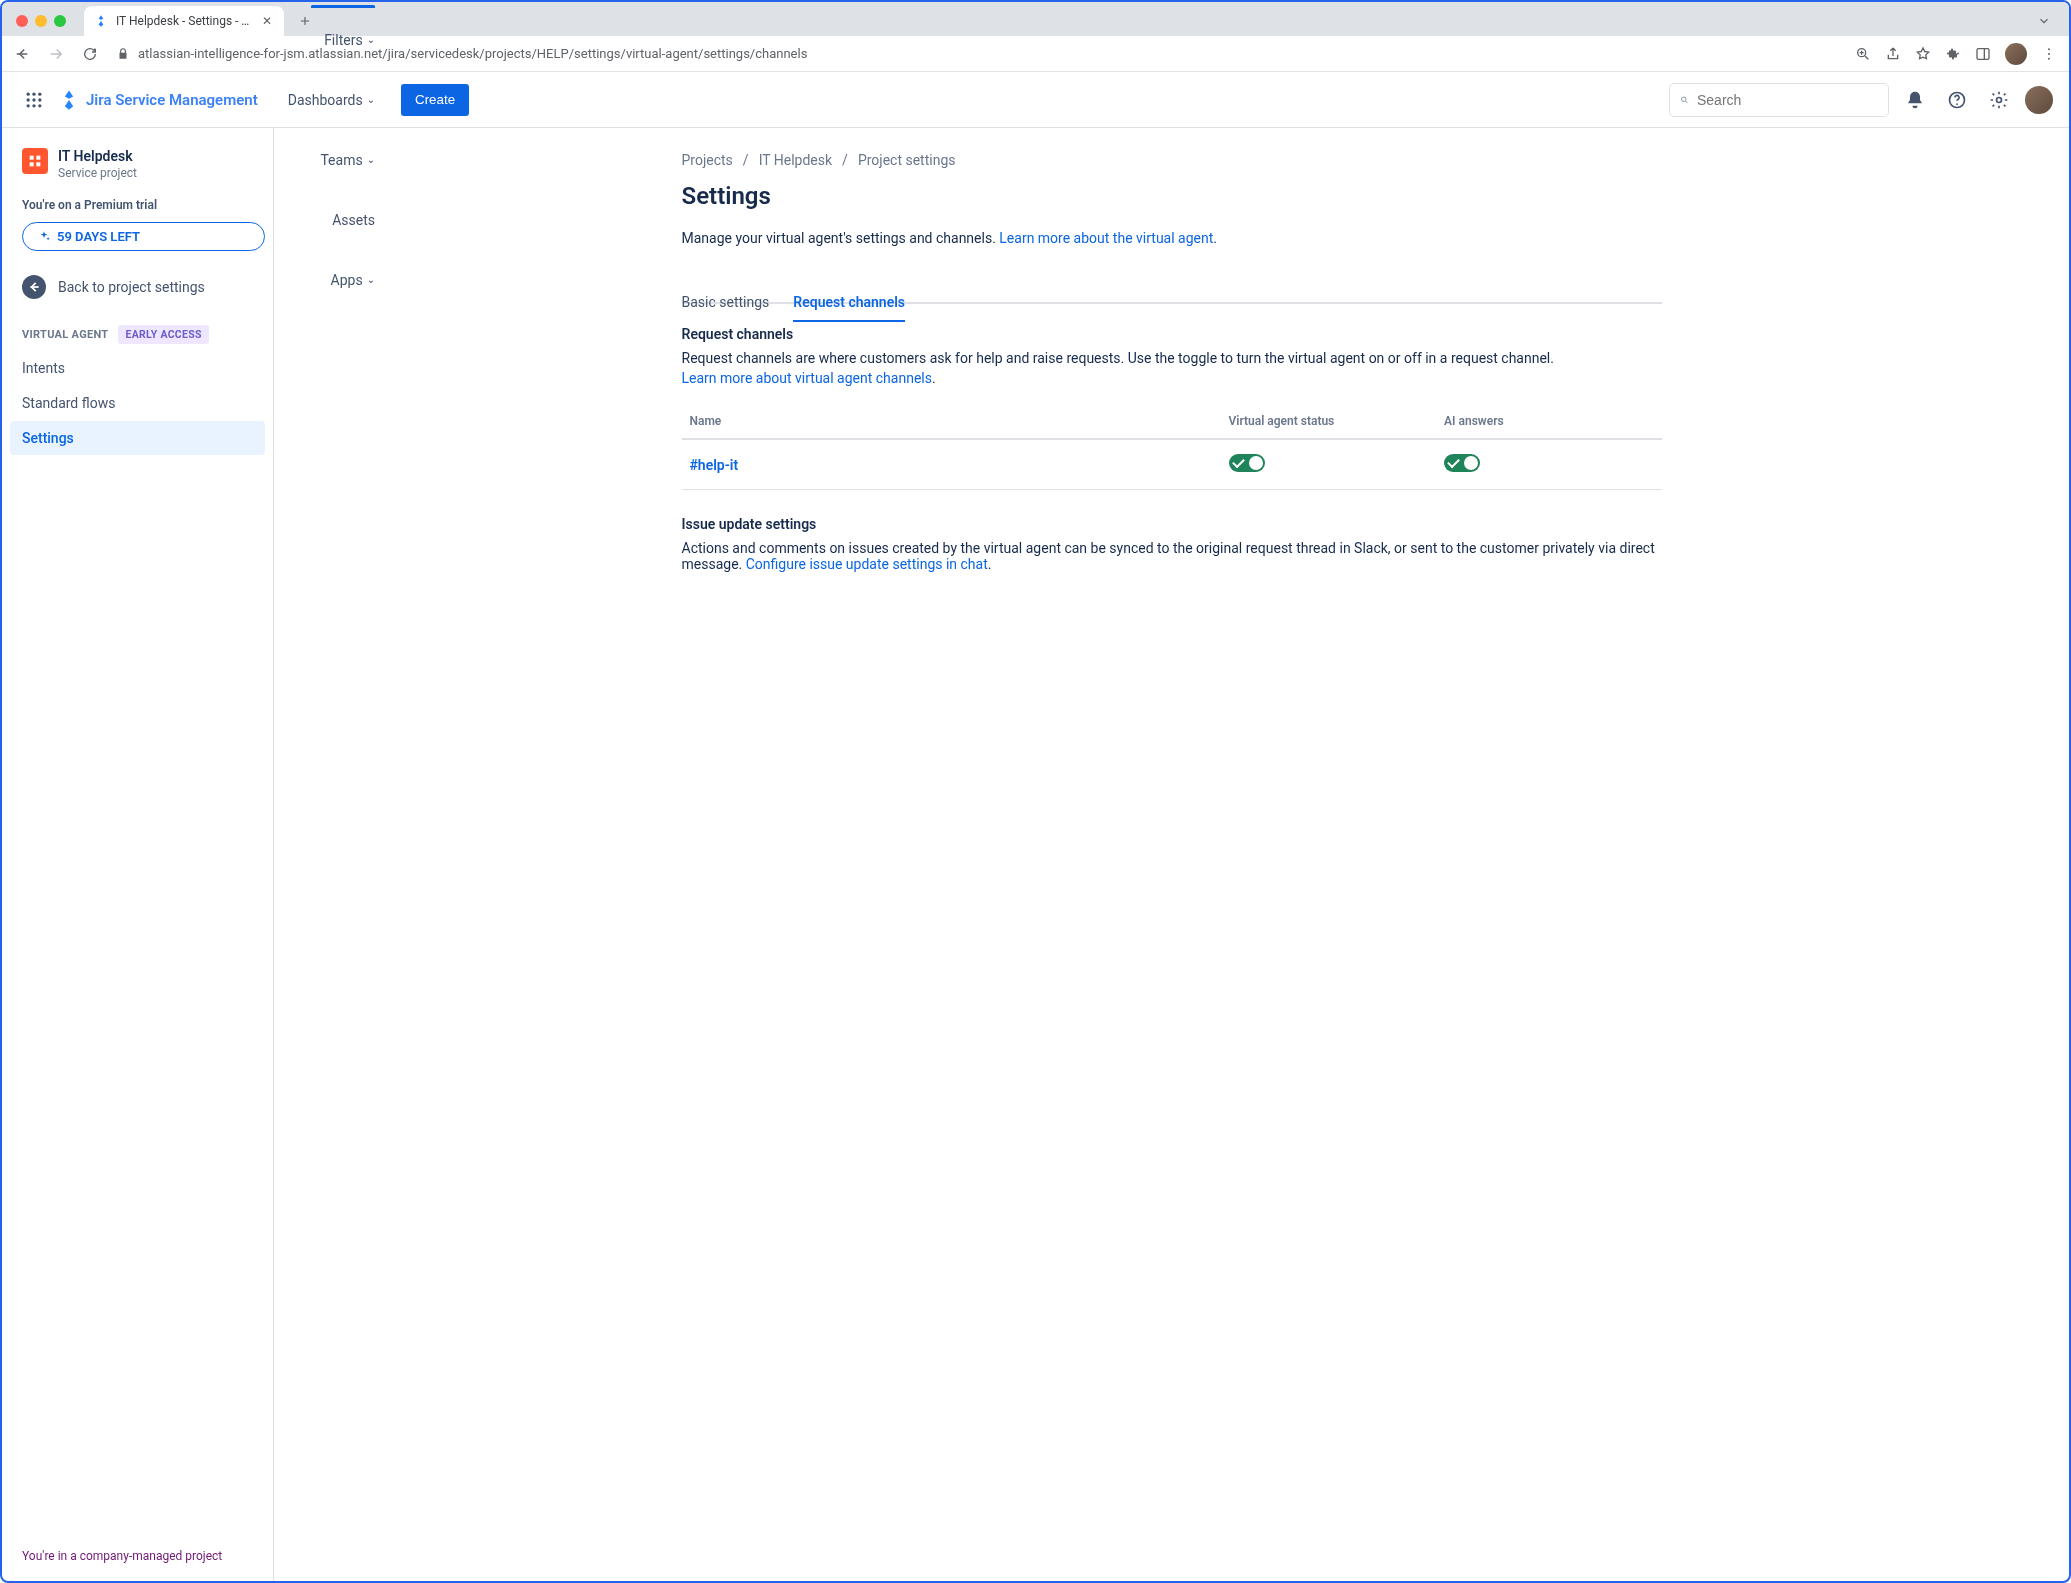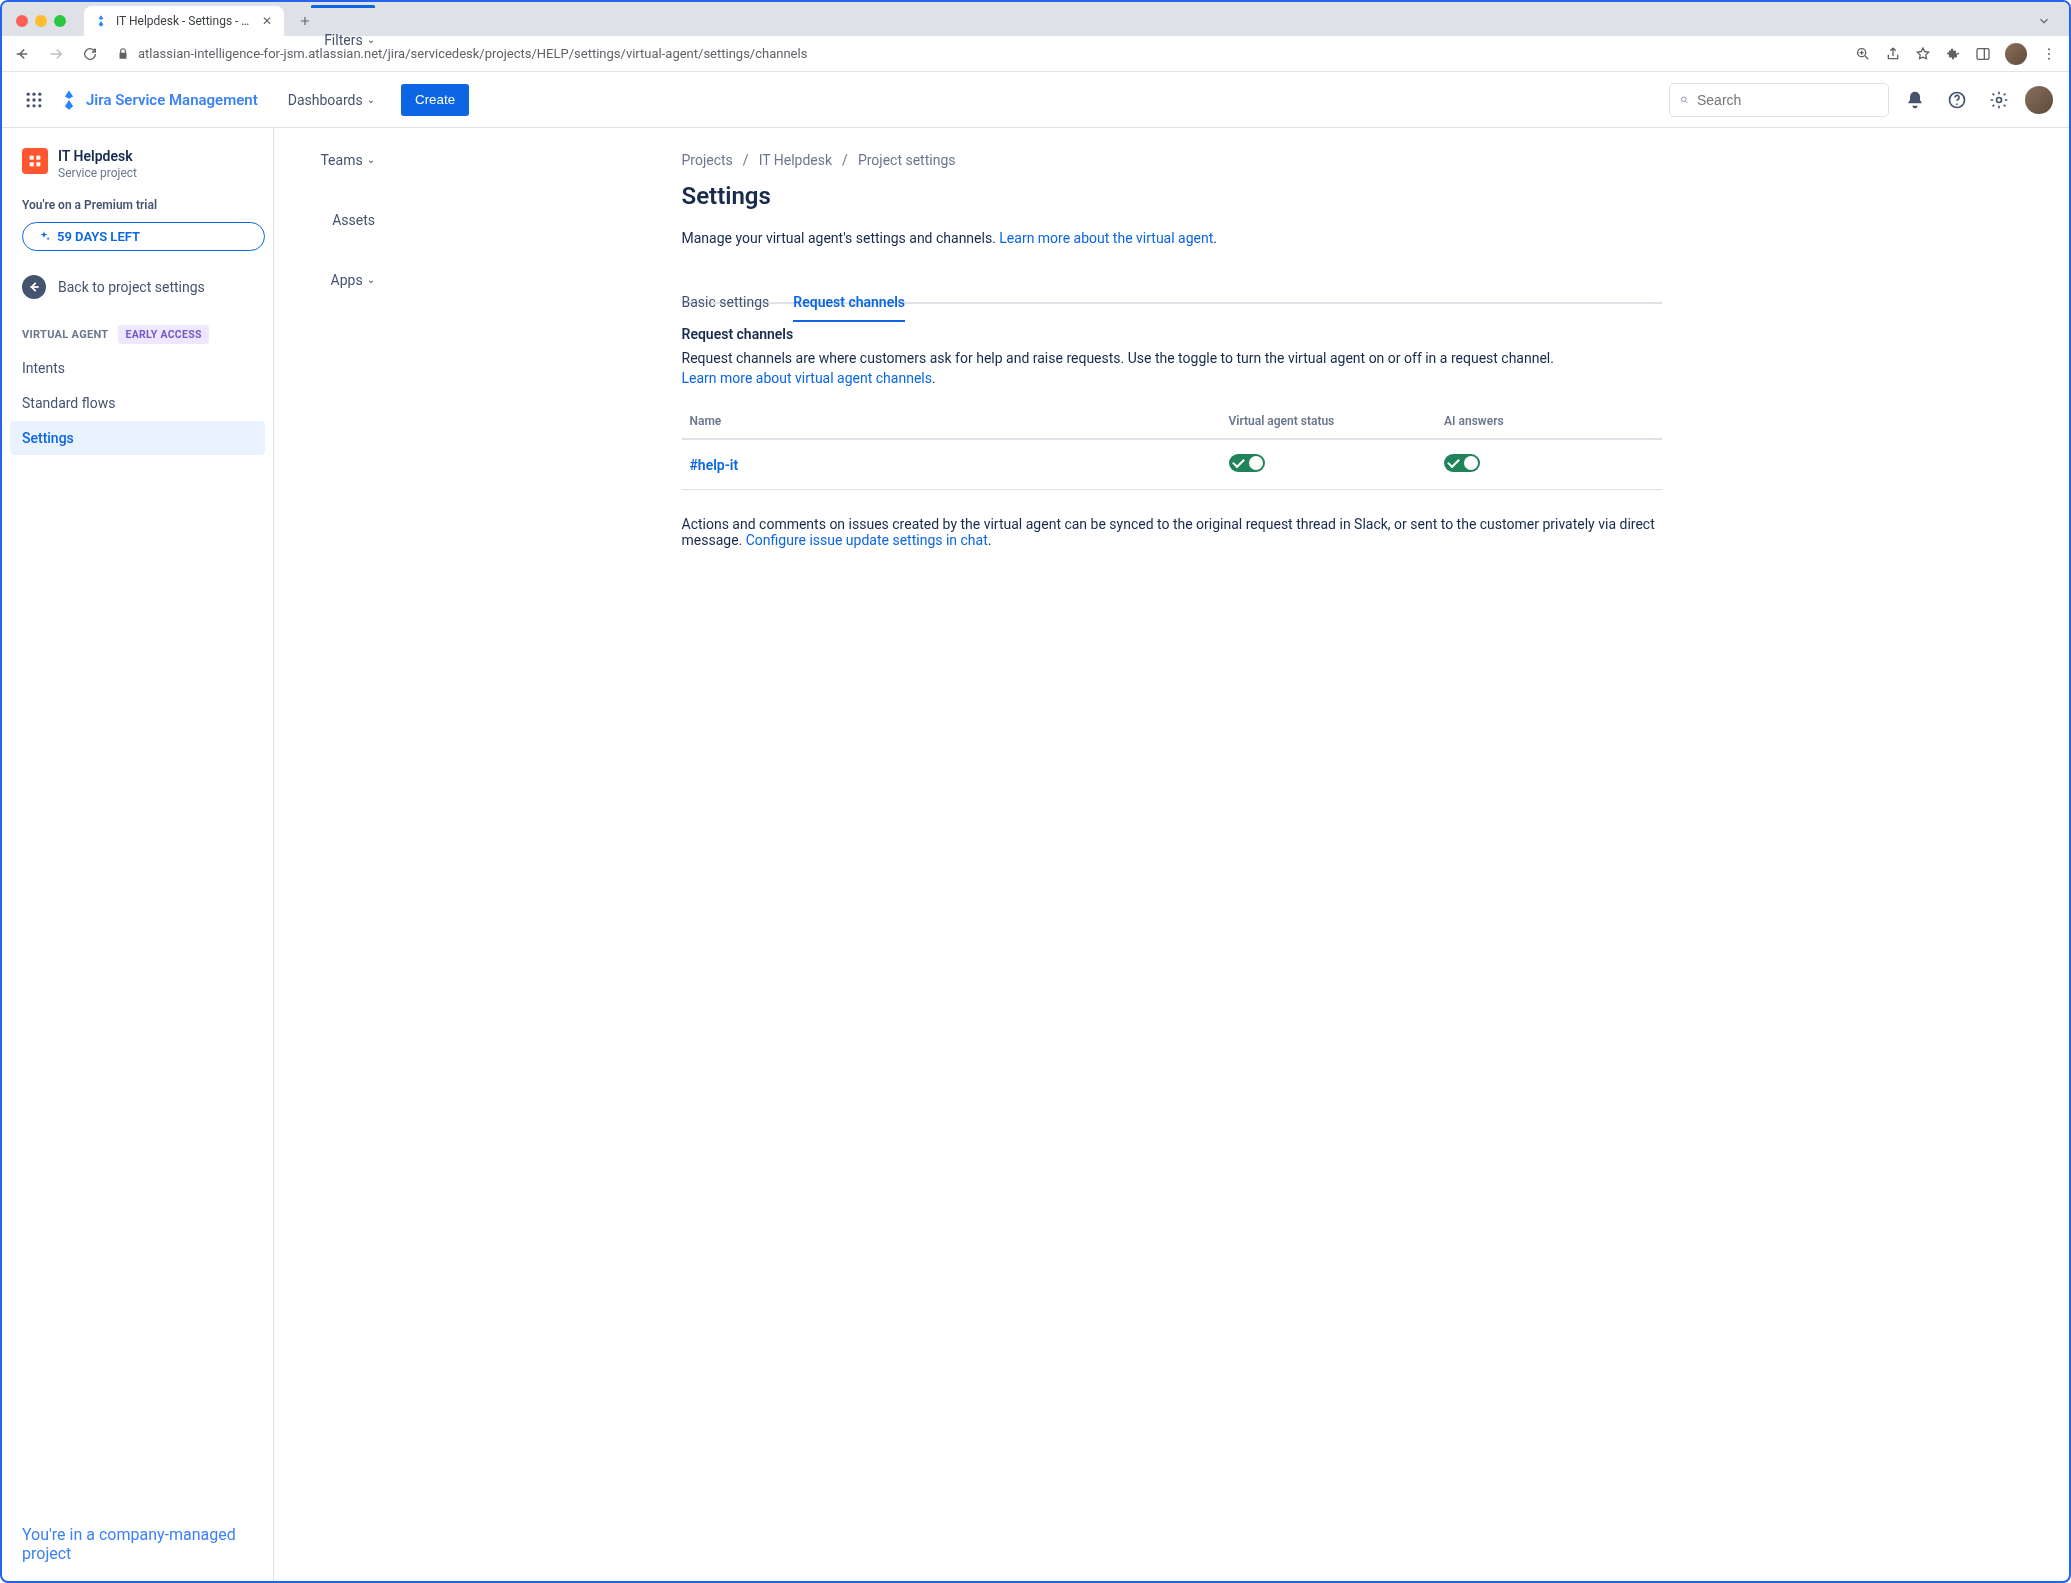--- a/index.html
+++ b/index.html
@@ -57,21 +57,21 @@
   .trial-line { font-size: 12px; color: #44546f; padding: 8px 12px 6px 12px; font-weight: 600; }
   .trial-pill { display: inline-flex; align-items: center; gap: 6px; border: 1px solid #0c66e4; color: #0c66e4; border-radius: 18px; padding: 6px 14px; margin: 4px 0 16px 12px; font-size: 13px; font-weight: 600; cursor: pointer; }
   .back-row { display: flex; align-items: center; gap: 12px; padding: 8px 12px; cursor: pointer; color: #44546f; }
   .back-circle { width: 24px; height: 24px; border-radius: 50%; background: #44546f; display:flex; align-items:center; justify-content:center; color:#fff; }
 
   .section-row { display: flex; align-items: center; gap: 10px; padding: 18px 12px 6px 12px; }
   .section-label { font-size: 11px; font-weight: 700; color: #6b778c; letter-spacing: 0.3px; }
   .badge-ea { background: #efe6ff; color: #6e5dc6; font-size: 10.5px; font-weight: 700; padding: 3px 7px; border-radius: 3px; letter-spacing: 0.3px; }
   .side-item { padding: 9px 12px; border-radius: 4px; cursor: pointer; color: #44546f; margin: 1px 0; }
   .side-item.selected { background: #e9f2ff; color: #0c66e4; font-weight: 500; }
-  .sidebar-footer { margin-top: auto; font-size: 16px; color: #3b82f6; padding: 10px 12px; }
+  .sidebar-footer { margin-top: auto; font-size: 12px; color: #701a75; padding: 10px 12px; }
 
   
   .main { flex: 1; overflow: auto; display: flex; justify-content: center; }
   .main-inner { width: 100%; max-width: 1060px; padding: 24px 40px; }
   .crumbs { color: #6b778c; font-size: 14px; display: flex; gap: 10px; align-items: center; }
   .crumbs a { color: #6b778c; text-decoration: none; cursor: pointer; }
   .page-title { font-size: 24px; font-weight: 600; margin: 14px 0 20px 0; }
   .page-desc { color: #172b4d; margin-bottom: 20px; }
   .link { color: #0c66e4; cursor: pointer; }
   .tabs { display: flex; gap: 24px; border-bottom: 2px solid #dfe1e6; margin-bottom: 22px; }
@@ -328,18 +328,19 @@
           </thead>
         <tbody id="chan-body">
             <tr>
               <td><span class="chan-link">#help-it</span></td>
               <td><span class="toggle"></span></td>
               <td><span class="toggle"></span></td>
             </tr>
           </tbody>
       </table>
 
+      <div class="sub-h">Issue update settings</div>
       <p>
         <span>Actions and comments on issues created by the virtual agent can be synced to the original request thread in Slack, or sent to the customer privately via direct message. </span><span class="link">Configure issue update settings in chat</span><span>.</span>
       </p>
     </div>
   </div>
 </div>
 
 </body></html>

